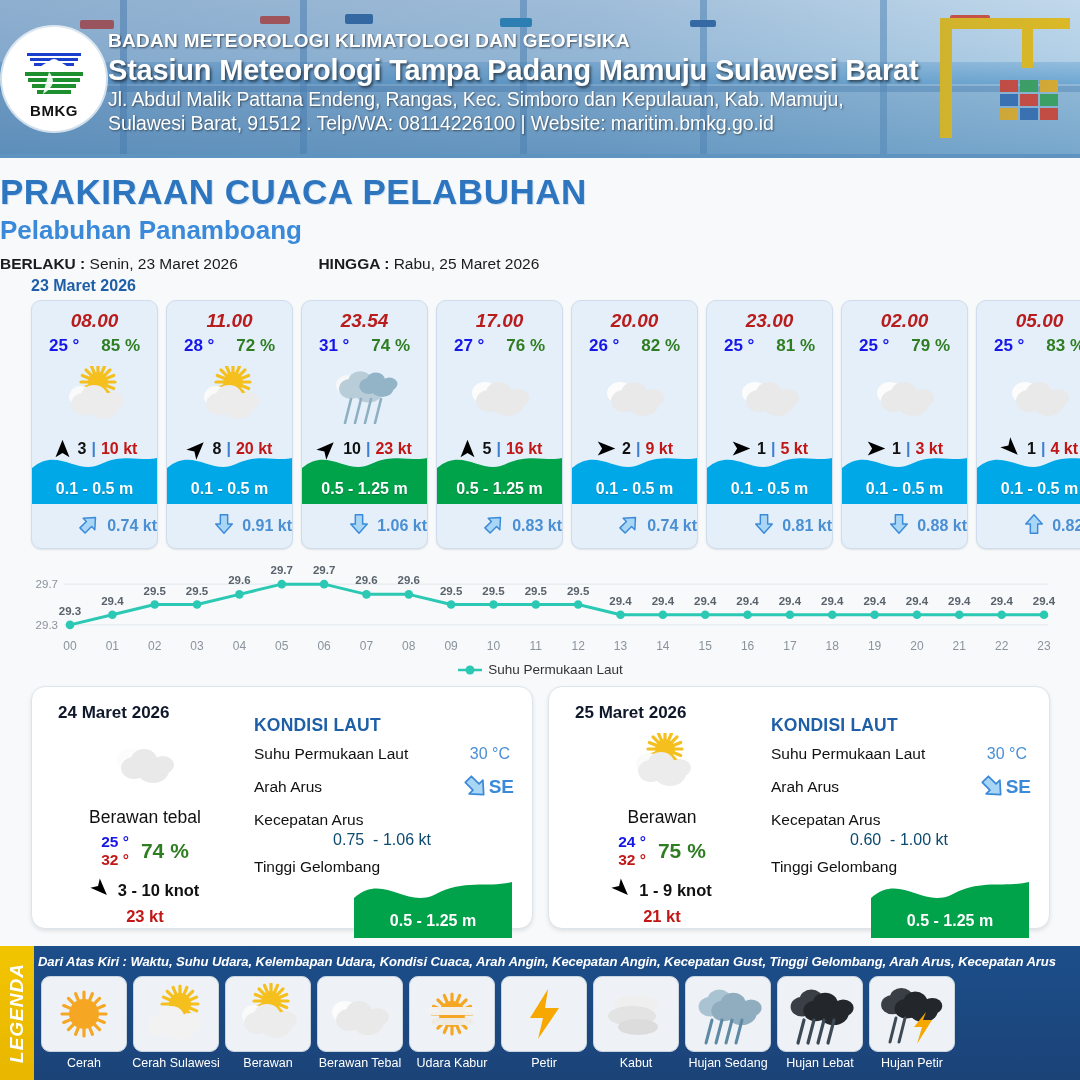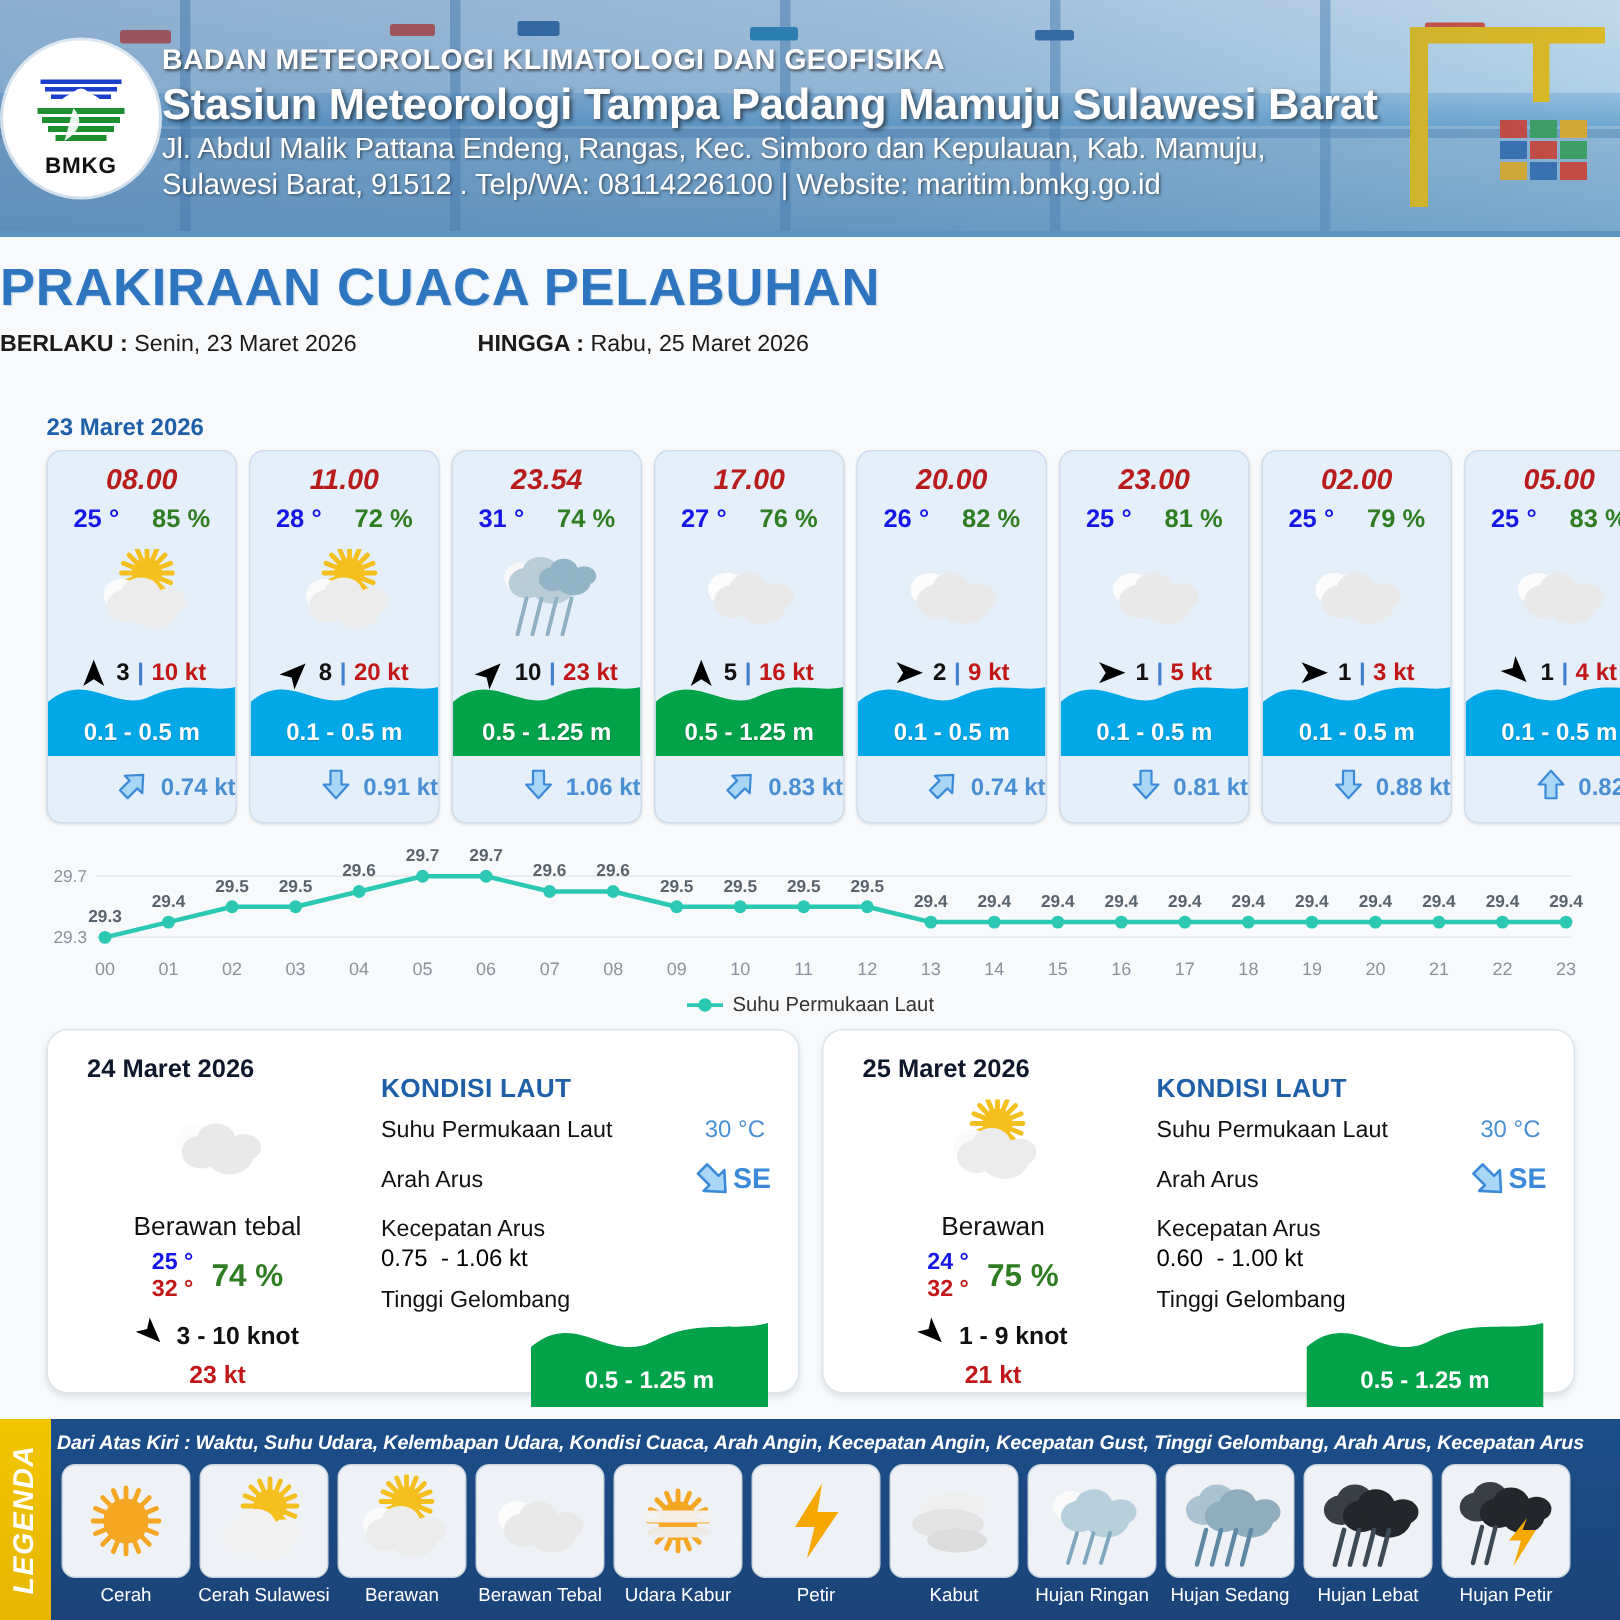--- a/index.html
+++ b/index.html
@@ -114,21 +114,21 @@
   .d-hum { font-size:21px; font-weight:bold; color:#2f7d22; }
   .d-windrow { display:flex; align-items:center; justify-content:center; gap:7px; margin-top:10px; }
   .d-wind { font-size:16.5px; font-weight:bold; color:#111; }
   .d-gust { font-size:16.5px; font-weight:bold; color:#c21717; margin-top:4px; }
 
   .d-right { position:absolute; left:222px; top:28px; width:262px; }
   .d-kl { font-size:17.5px; font-weight:bold; color:#1f5fa8; letter-spacing:.2px; }
   .d-row { position:relative; margin-top:9px; min-height:24px; }
   .d-lbl { font-size:15.5px; color:#111; }
   .d-val-plain { position:absolute; right:6px; top:0; font-size:16px; color:#4a8fd4; }
-  .d-cur-line { text-align:left; font-size:16px; color:#000000; margin-top:2px; padding-right:6px; }
+  .d-cur-line { text-align:center; font-size:16px; color:#0c4a6e; margin-top:2px; padding-right:6px; }
   .d-arah { position:absolute; right:2px; top:-4px; display:flex; align-items:center; }
   .d-se { font-size:19px; font-weight:bold; color:#3b8ad9; }
   .d-wavebox { position:absolute; right:4px; bottom:-56px; width:158px; height:62px; }
   .d-wavebox svg { display:block; width:100%; height:100%; }
   .d-wavetxt { position:absolute; left:0; bottom:8px; width:100%; text-align:center;
                font-size:16px; font-weight:bold; color:#fff; }
 
   
   .legend-footer {
     position:absolute; left:0; bottom:0; width:1080px; height:134px;
@@ -209,20 +209,21 @@
   <div class="hdr-texts">
     <div class="hdr-l1">BADAN METEOROLOGI KLIMATOLOGI DAN GEOFISIKA</div>
     <div class="hdr-l2">Stasiun Meteorologi Tampa Padang Mamuju Sulawesi Barat</div>
     <div class="hdr-l3">Jl. Abdul Malik Pattana Endeng, Rangas, Kec. Simboro dan Kepulauan, Kab. Mamuju,</div>
     <div class="hdr-l4">Sulawesi Barat, 91512 . Telp/WA: 08114226100 | Website: maritim.bmkg.go.id</div>
   </div>
 </div>
 
 <div class="title-area">
   <div class="title-main">PRAKIRAAN CUACA PELABUHAN</div>
+  <div class="title-sub">Pelabuhan Panamboang</div>
   <div class="valid-row">
     <span class="k">BERLAKU :</span>
     <span>Senin, 23 Maret 2026</span>
     <span class="valid-gap"></span>
     <span class="k">HINGGA :</span>
     <span>Rabu, 25 Maret 2026</span>
   </div>
 </div>
 
 <div class="date-head">23 Maret 2026</div>
@@ -975,39 +976,20 @@
             <ellipse cx="35" cy="21" rx="22" ry="9" fill="#efefef"></ellipse>
             <ellipse cx="31" cy="33" rx="24" ry="10" fill="#e3e3e3"></ellipse>
             <ellipse cx="37" cy="44" rx="20" ry="8" fill="#dcdcdc"></ellipse>
           </svg>
         </div>
                  <div class="leg-lbl">Kabut</div>
       </div>
       <div class="leg-item">
         <div class="leg-box">
           <svg width="70" height="62" viewBox="0 0 70 62">
-            <ellipse cx="21" cy="21" rx="12" ry="10" fill="#fafafa"></ellipse>
-            <g transform="translate(39,25) scale(0.95)">
-    <ellipse cx="-13" cy="3" rx="13" ry="11" fill="#b6cfdd"></ellipse>
-    <ellipse cx="6" cy="5" rx="16" ry="13" fill="#b6cfdd"></ellipse>
-    <ellipse cx="-3" cy="-5" rx="13" ry="11" fill="#b6cfdd"></ellipse>
-    <ellipse cx="16" cy="0" rx="11" ry="9" fill="#b6cfdd"></ellipse>
-  </g>
-            <g stroke="#7fa7bd" stroke-width="2.6" stroke-linecap="round">
-                 <line x1="25" y1="39" x2="19" y2="59"></line>
-                 <line x1="36" y1="39" x2="30" y2="59"></line>
-                 <line x1="47" y1="39" x2="41" y2="59"></line>
-               </g>
-          </svg>
-        </div>
-                 <div class="leg-lbl">Hujan Ringan</div>
-      </div>
-      <div class="leg-item">
-        <div class="leg-box">
-          <svg width="70" height="62" viewBox="0 0 70 62">
             <g transform="translate(29,21) scale(0.9)">
     <ellipse cx="-13" cy="3" rx="13" ry="11" fill="#aac3d2"></ellipse>
     <ellipse cx="6" cy="5" rx="16" ry="13" fill="#aac3d2"></ellipse>
     <ellipse cx="-3" cy="-5" rx="13" ry="11" fill="#aac3d2"></ellipse>
     <ellipse cx="16" cy="0" rx="11" ry="9" fill="#aac3d2"></ellipse>
   </g>
             <g transform="translate(43,25) scale(0.95)">
     <ellipse cx="-13" cy="3" rx="13" ry="11" fill="#8fadbf"></ellipse>
     <ellipse cx="6" cy="5" rx="16" ry="13" fill="#8fadbf"></ellipse>
     <ellipse cx="-3" cy="-5" rx="13" ry="11" fill="#8fadbf"></ellipse>

